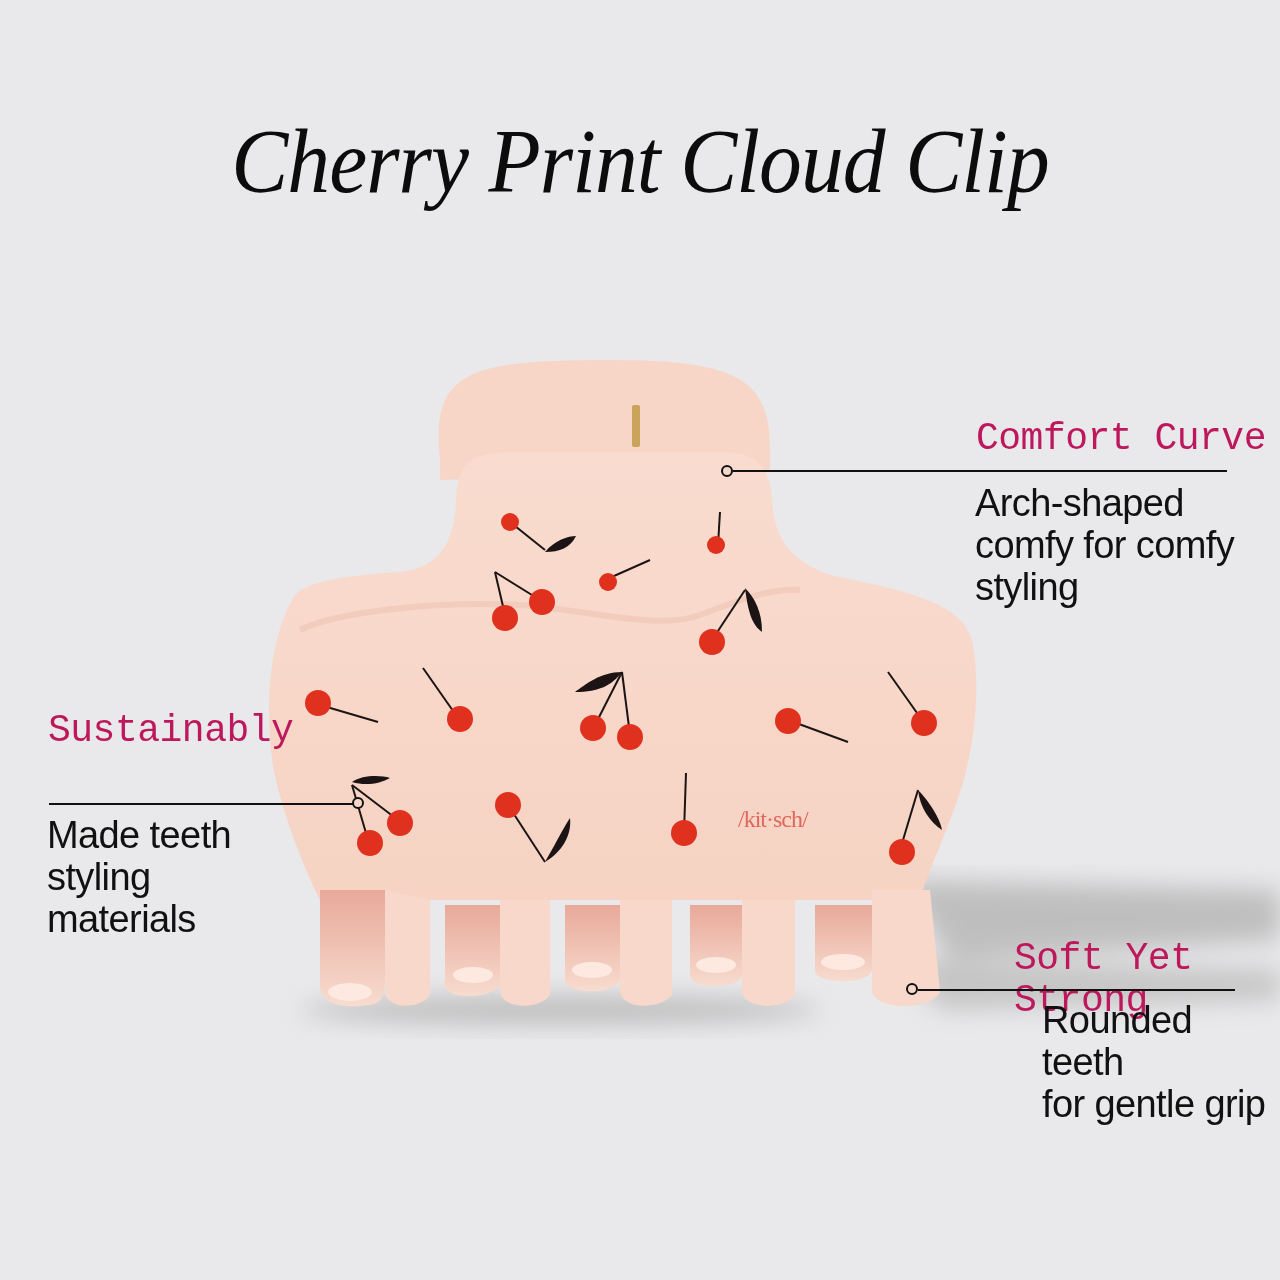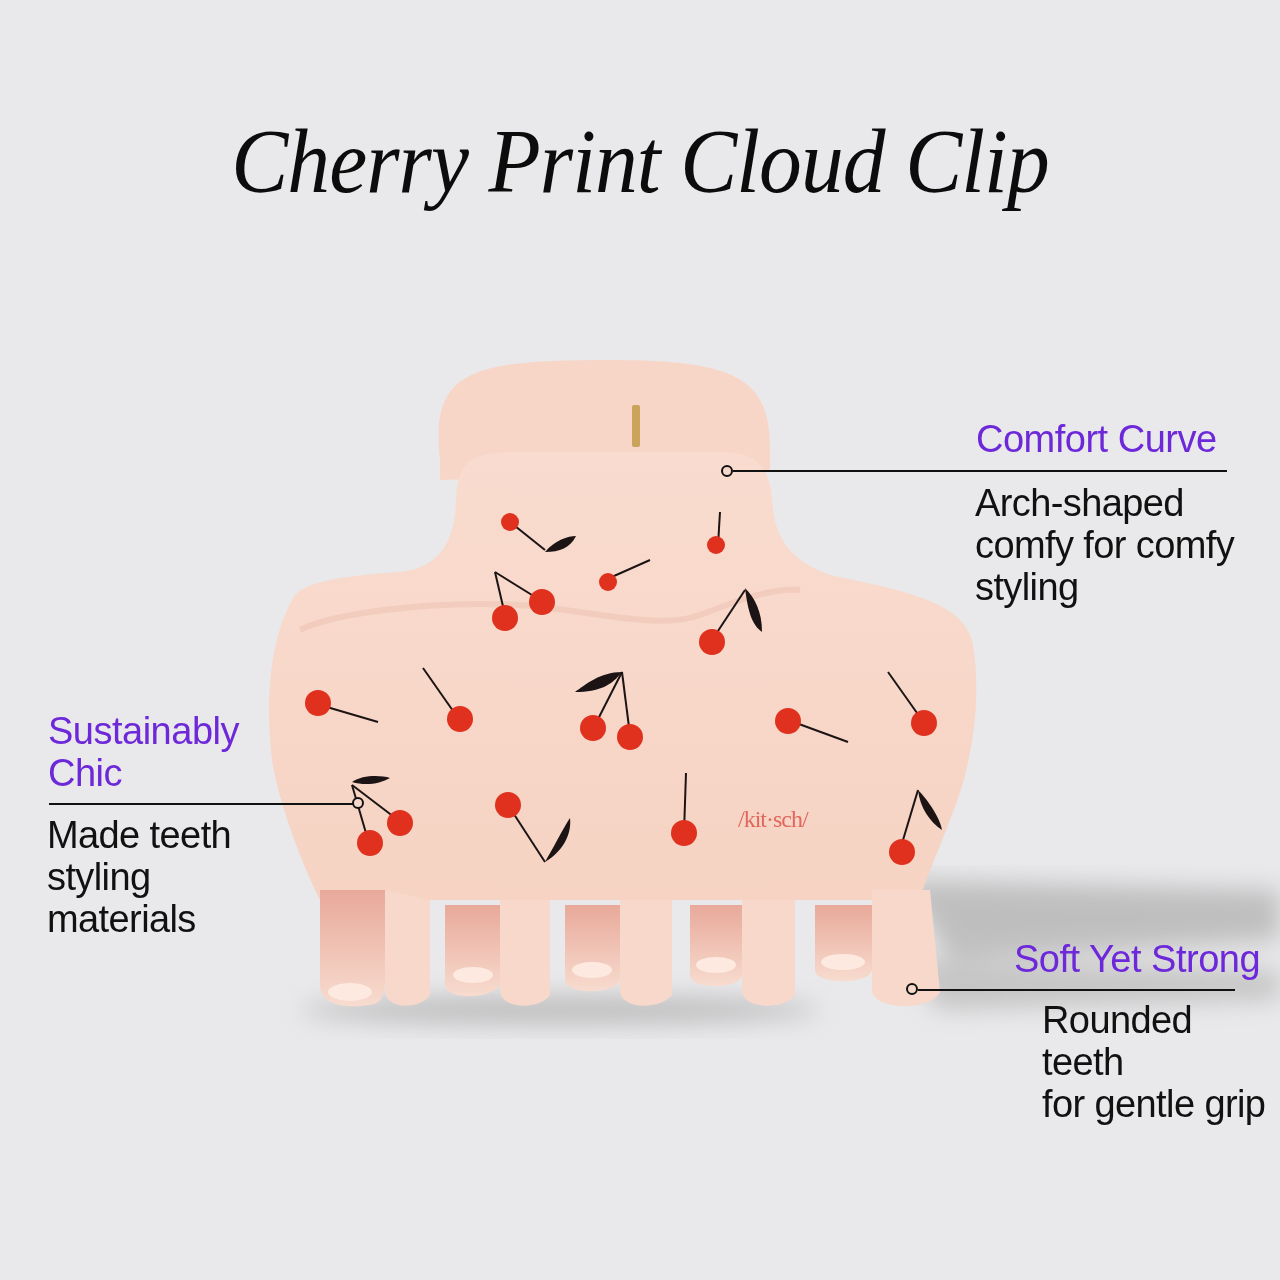--- a/index.html
+++ b/index.html
@@ -15,22 +15,22 @@
       text-align: center;
       font-family: "Liberation Serif", serif;
       font-style: italic;
       font-size: 92px; letter-spacing: -1px;
       color: #0c0c0c;
       transform: scaleX(0.93);
     }
     .stage { position: absolute; left: 0; top: 0; width: 1280px; height: 1280px; }
     .callout { position: absolute; }
     .callout .head {
-      font-family: Liberation Sans, sans-serif;
-      font-size: 38px; line-height: 42px; color: #6d28d9;
+      font-family: Liberation Mono, monospace;
+      font-size: 38px; line-height: 42px; color: #be185d;
       letter-spacing: -0.5px;
     }
     .callout .body {
       font-family: Liberation Sans, sans-serif;
       font-size: 38px; line-height: 42px; color: #111;
       letter-spacing: -0.6px;
     }
     .leader { position: absolute; height: 2px; background: #111; }
     .dot {
       position: absolute; width: 12px; height: 12px; border-radius: 50%;
@@ -144,21 +144,20 @@
   <div class="head">Comfort Curve</div>
 </div>
 <div class="callout" style="left:975px;top:482px;">
   <div class="body">Arch-shaped</div>
   <div class="body">comfy for comfy</div>
   <div class="body">styling</div>
 </div>
 
 <div class="callout" style="left:48px;top:710px;">
   <div class="head">Sustainably</div>
-  <div class="head">Chic</div>
 </div>
 <div class="leader" style="left:49px;top:803px;width:304px;"></div>
 <div class="dot" style="left:352px;top:797px;"></div>
 <div class="callout" style="left:47px;top:814px;">
   <div class="body">Made teeth</div>
   <div class="body">styling</div>
   <div class="body">materials</div>
 </div>
 
 <div class="callout" style="left:996px;top:938px;margin-left:18px;">

